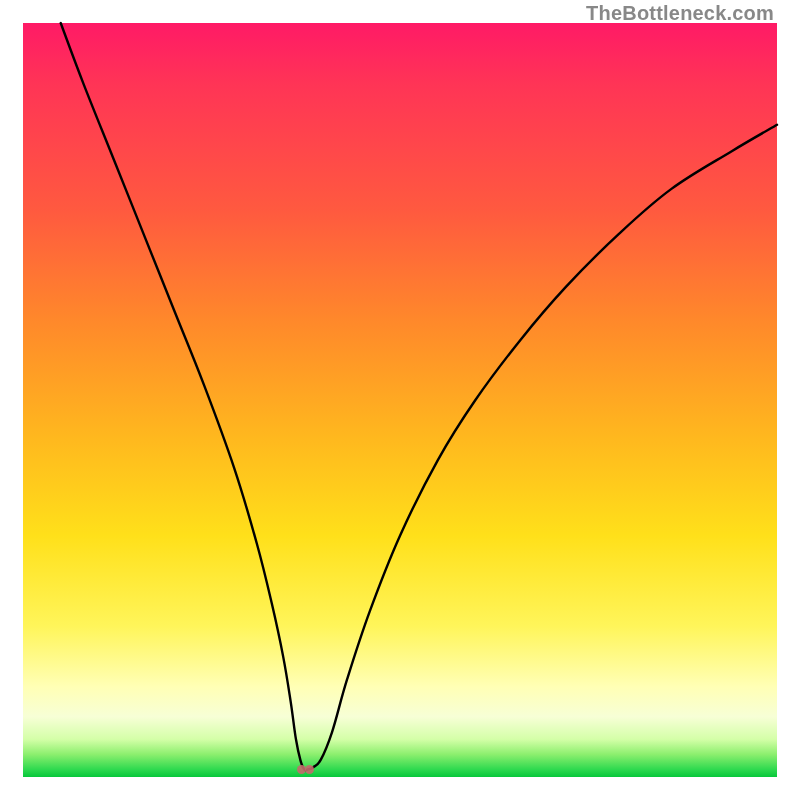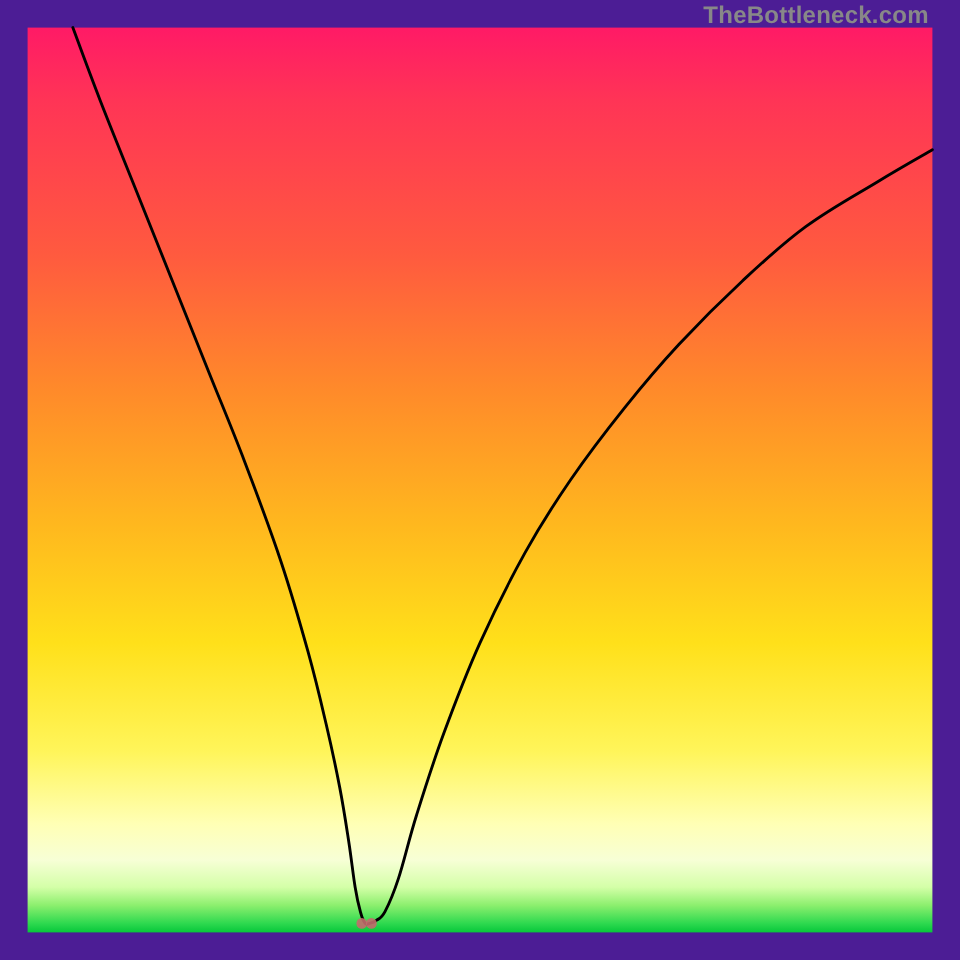--- a/index.html
+++ b/index.html
@@ -8,21 +8,21 @@
     width: 800px;
     height: 800px;
     background: #000;
     font-family: Arial, Helvetica, sans-serif;
     overflow: hidden;
   }
   .frame {
     position: relative;
     width: 800px;
     height: 800px;
-    background: #4c1d95;
+    background: #ffffff;
   }
   .plot {
     position: absolute;
     left: 23px;
     top: 23px;
     width: 754px;
     height: 754px;
     
     background: linear-gradient(to bottom,
       #ff1a66 0%,

